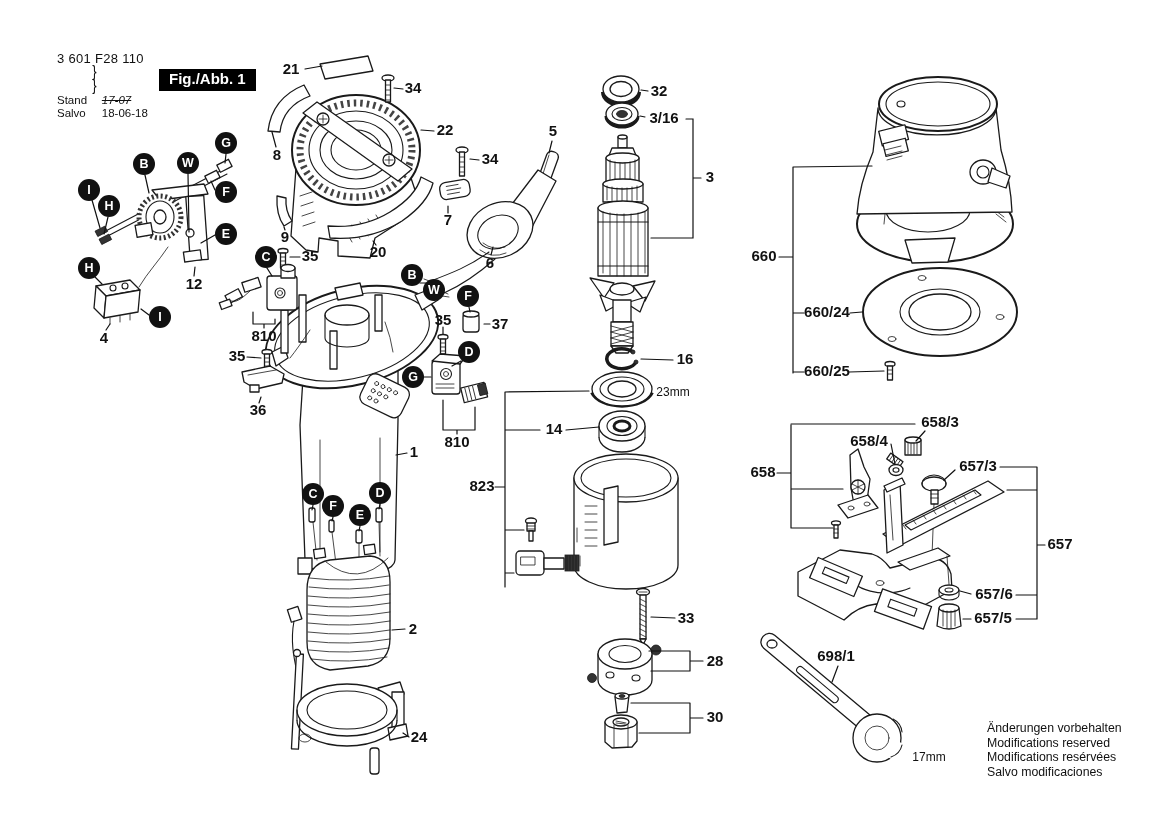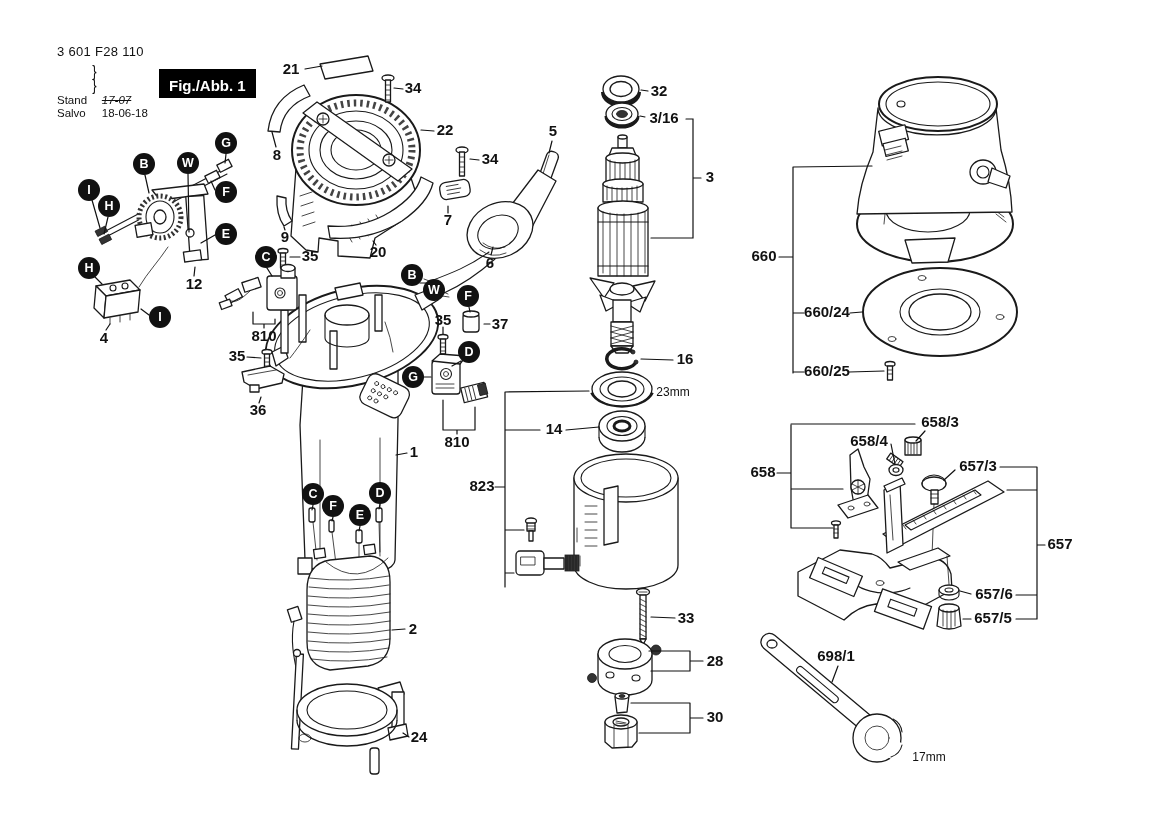--- a/index.html
+++ b/index.html
@@ -10,27 +10,27 @@
   .p{fill:#fff;stroke:#1a1a1a;stroke-width:1.3;stroke-linejoin:round;stroke-linecap:round;}
   .ln{fill:none;stroke:#1a1a1a;stroke-width:1.1;stroke-linejoin:round;stroke-linecap:round;}
   .thin{stroke-width:.8;}
   .thk{stroke-width:2;}
   .dk{fill:#333;stroke:#1a1a1a;stroke-width:.8;}
   .ld{fill:none;stroke:#111;stroke-width:1.2;stroke-linecap:round;}
   .lbl{font:bold 15px "Liberation Sans",sans-serif;fill:#111;}
   .lbl-sm{font:12px "Liberation Sans",sans-serif;fill:#111;}
   .cl-letter{font:bold 12.5px "Liberation Sans",sans-serif;fill:#fff;}
   
-  .hdr-num{position:absolute;left:57px;top:44px;font-size:13px;letter-spacing:.3px;}
+  .hdr-num{position:absolute;left:57px;top:51px;font-size:13px;letter-spacing:.3px;}
   .hdr-stand{position:absolute;left:57px;top:65px;font-size:11.5px;line-height:13px;}
   .hdr-stand .col{display:inline-block;vertical-align:top;margin-top:29px;}
   .brace{font-size:13px;transform:scaleY(1.25);display:inline-block;}
   .strike{text-decoration:line-through;font-style:italic;}
   .figbox{position:absolute;left:159px;top:69px;background:#000;color:#fff;
-          font-weight:bold;font-size:15px;padding:8px 10px 4px 10px;}
+          font-weight:bold;font-size:15px;padding:1px 10px 4px 10px;}
   .footer{position:absolute;left:987px;top:721px;font-size:12.3px;line-height:14.5px;}
 </style>
 </head>
 <body>
 
 <div class="stage">
 
   <div class="hdr-num">3 601 F28 110</div>
   <div class="hdr-stand">
     <span class="col">
@@ -41,20 +41,26 @@
       <span class="brace">}</span><br>
       <span class="brace">}</span>
     </span>
     <span class="col">
       <span class="strike">17-07</span><br>
       <span>18-06-18</span>
     </span>
   </div>
   <div class="figbox">Fig./Abb. 1</div>
 
+  <div class="footer">
+    <div>Änderungen vorbehalten</div>
+    <div>Modifications reserved</div>
+    <div>Modifications resérvées</div>
+    <div>Salvo modificaciones</div>
+  </div>
 
   <svg width="1169" height="826" viewBox="0 0 1169 826">
 
     <g>
       <path class="p" d="M296,168 L291,236 L306,250 L318,252 L319,238 L338,241 L338,256 L370,258 L375,238 L400,222 L417,196 L411,178 Z"></path>
       <path class="ln thin" d="M300,196 l12,-4 M301,206 l12,-4 M302,216 l12,-4 M303,226 l12,-4"></path>
       <path class="ln thin" d="M344,228 l8,14 M352,225 l8,14 M360,222 l8,14 M368,219 l8,13 M376,215 l7,12"></path>
       <ellipse class="p thk" cx="356" cy="150" rx="64" ry="55"></ellipse>
       <ellipse cx="356" cy="150" rx="56" ry="47" fill="none" stroke="#444" stroke-width="7" stroke-dasharray="2.5 4"></ellipse>
       <ellipse class="ln" cx="356" cy="150" rx="47" ry="39"></ellipse>

